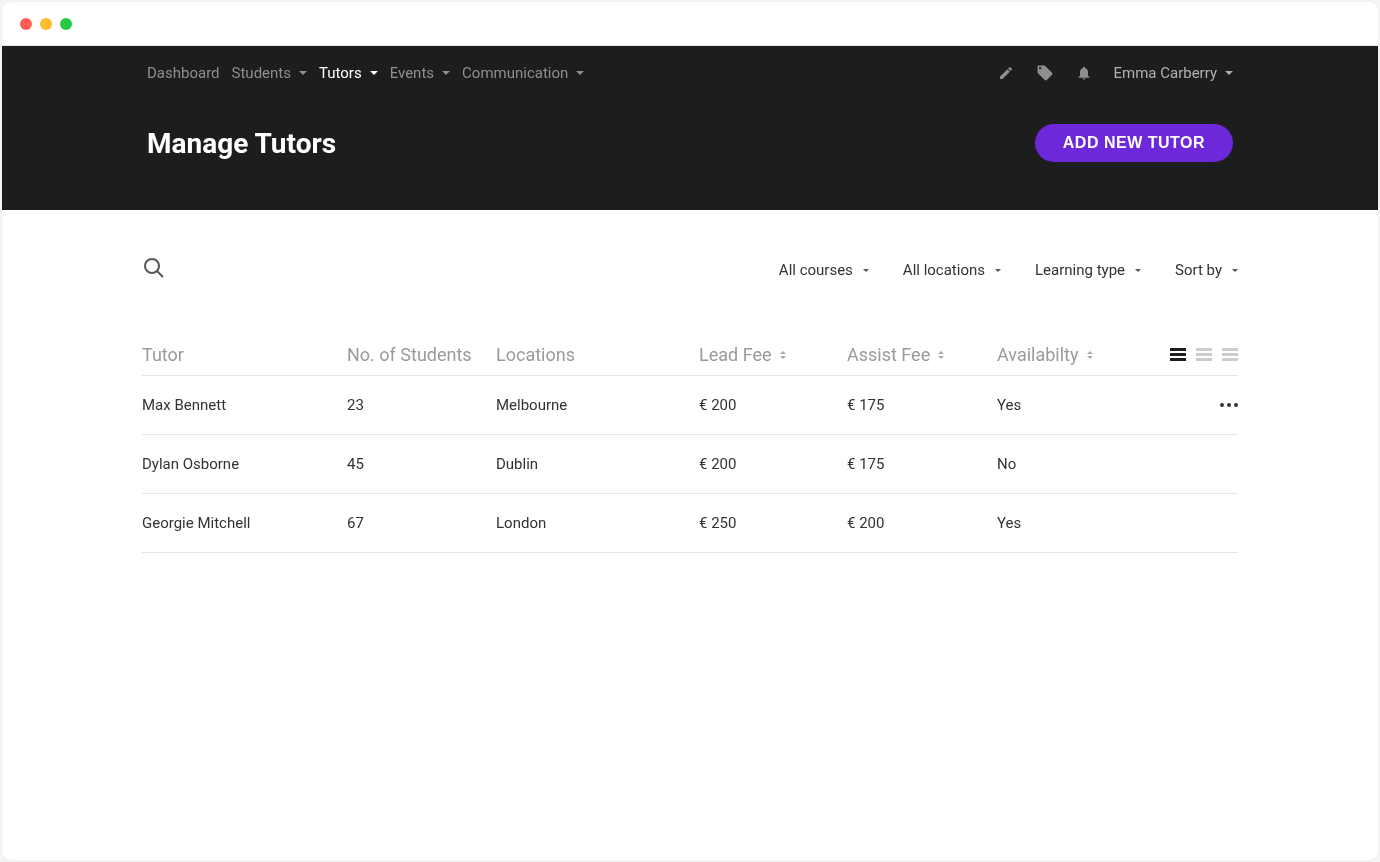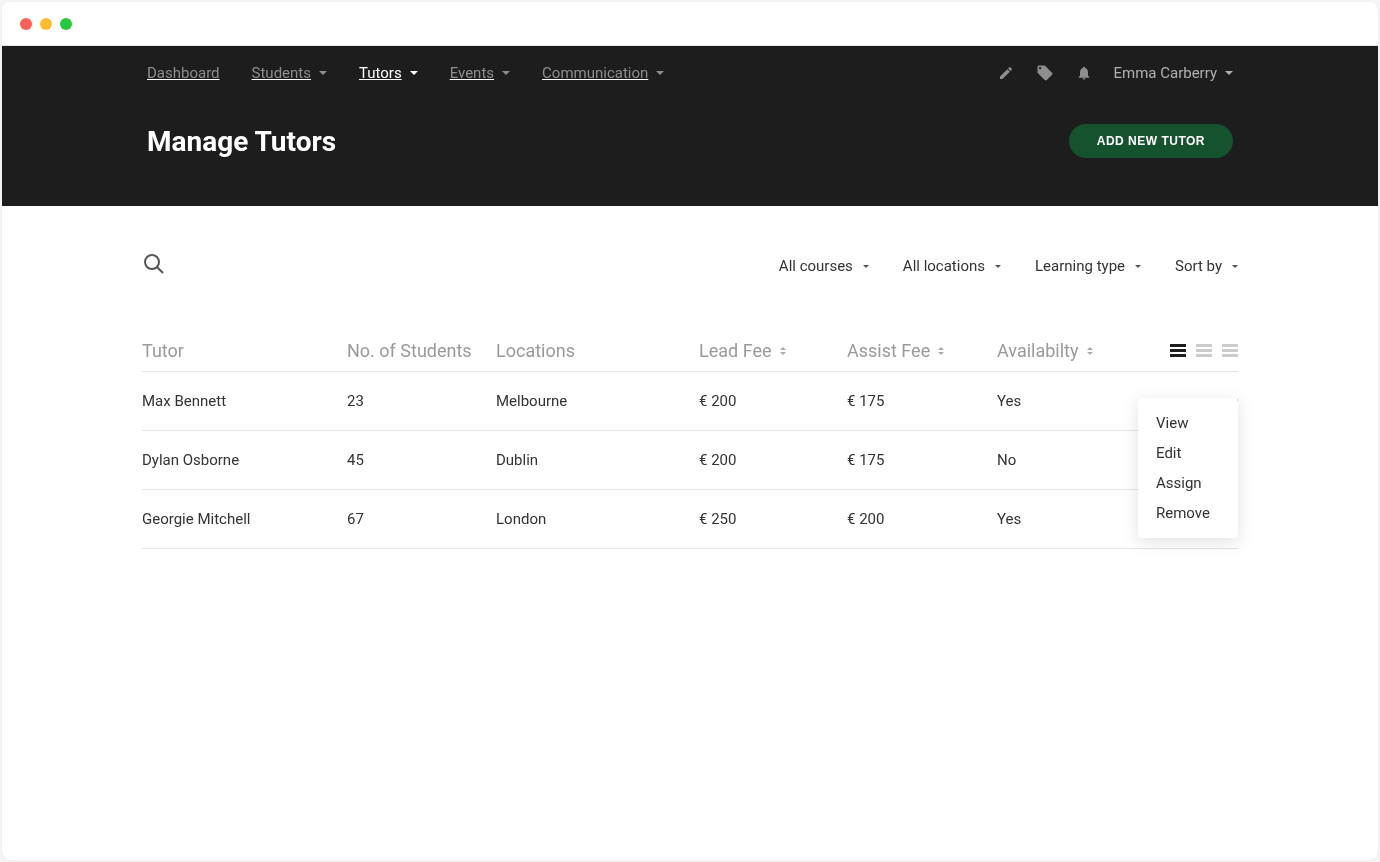--- a/index.html
+++ b/index.html
@@ -51,22 +51,21 @@
     .topnav {
       display: flex;
       align-items: center;
       justify-content: space-between;
       padding: 0 145px;
       height: 54px;
     }
     .nav-left {
       display: flex;
       align-items: flex-end;
-      gap: 32px;
-      text-decoration: underline;
+      gap: 12px;
     }
     .nav-item {
       display: flex;
       align-items: center;
       gap: 8px;
       color: #8e8e8e;
       font-size: 15px;
       cursor: pointer;
     }
     .nav-item.active {
@@ -96,26 +95,26 @@
       align-items: center;
       justify-content: space-between;
       padding: 24px 145px 48px 145px;
     }
     .page-title {
       color: #fff;
       font-size: 28px;
       font-weight: 700;
     }
     .add-btn {
-      background: #14532d;
+      background: #6d28d9;
       color: #fff;
       border: none;
       border-radius: 20px;
       padding: 10px 28px;
-      font-size: 12px;
+      font-size: 16px;
       font-weight: 600;
       letter-spacing: 0.5px;
       cursor: pointer;
     }
     .content {
       padding: 46px 140px 0 140px;
     }
     .filters-row {
       display: flex;
       align-items: center;
@@ -418,21 +417,15 @@
       <div class="table-row">
         <div class="col-tutor">Georgie Mitchell</div>
         <div class="col-students">67</div>
         <div class="col-locations">London</div>
         <div class="col-leadfee">€ 250</div>
         <div class="col-assistfee">€ 200</div>
         <div class="col-availability">Yes</div>
         <div class="col-actions"></div>
       </div>
 
-      <div class="context-menu">
-        <div class="context-menu-item">View</div>
-        <div class="context-menu-item">Edit</div>
-        <div class="context-menu-item">Assign</div>
-        <div class="context-menu-item">Remove</div>
-      </div>
     </div>
   </div>
 </div>
 
 </body></html>

